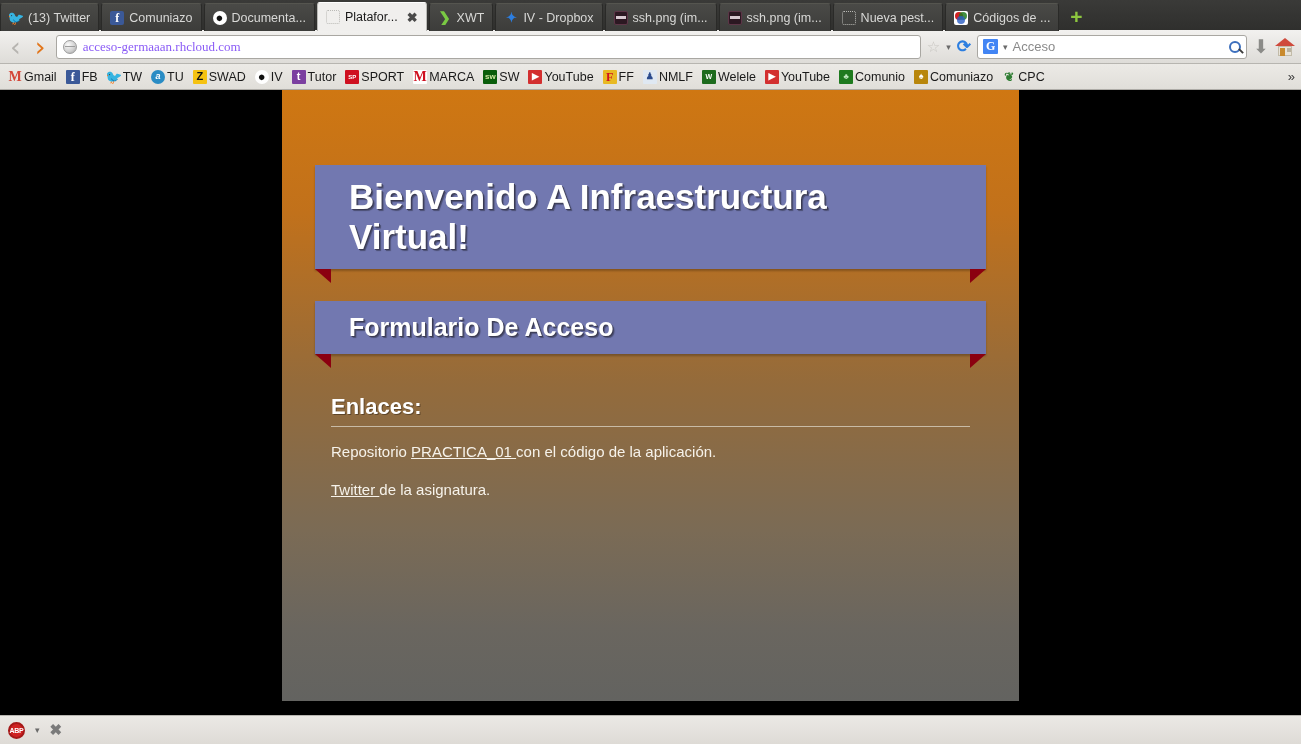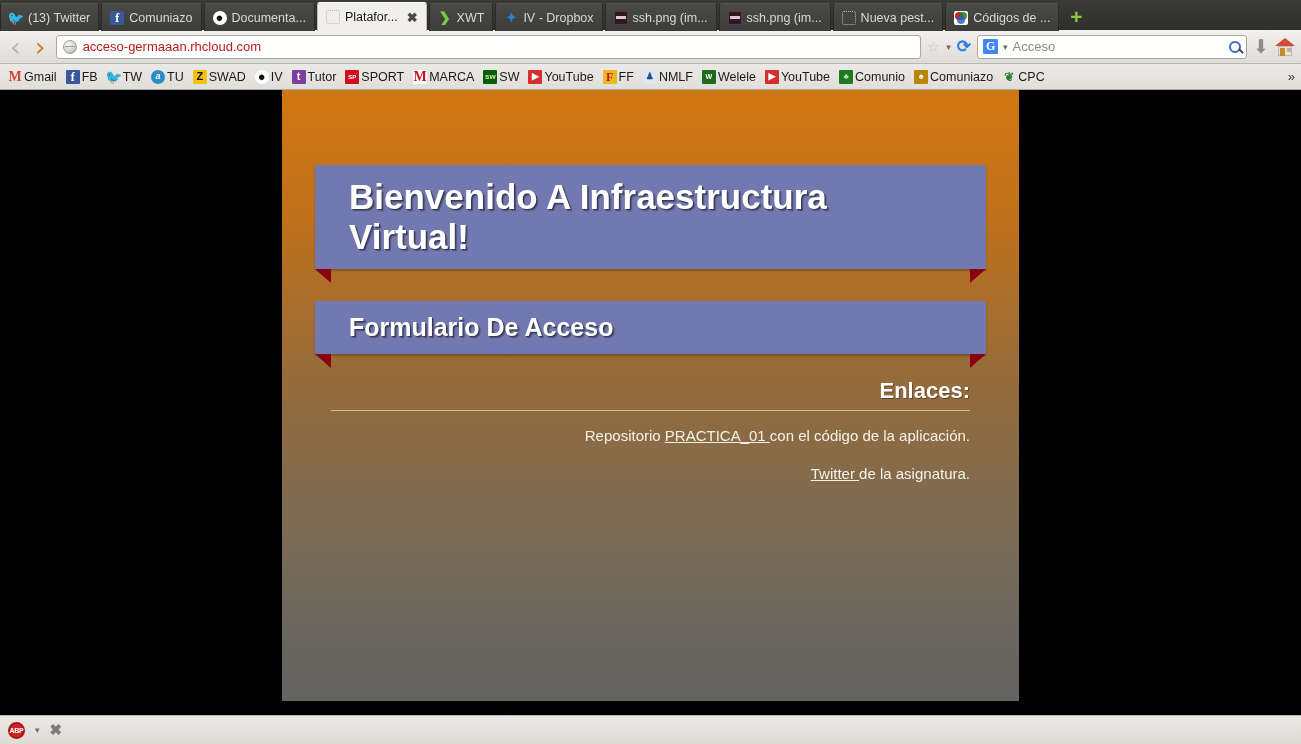--- a/index.html
+++ b/index.html
@@ -96,21 +96,21 @@
   #forward-button { color: #e2761b; padding: 0 4px; }
   #urlbar {
     flex: 1;
     height: 24px;
     background: #fff;
     border: 1px solid #a9a7a2;
     border-radius: 3px;
     display: flex; align-items: center;
     padding: 0 6px;
     gap: 6px;
-    font-size: 13px; color: #b91c1c;
+    font-size: 13px; color: #8b5cf6; font-family: Liberation Serif, serif;
   }
   .globe {
     width: 14px; height: 14px; border-radius: 50%;
     background: radial-gradient(circle at 35% 32%, #fbfbfb 0%, #cfcfcf 60%, #9a9a9a 100%);
     border: 1px solid #9d9d9d;
     position: relative;
   }
   .globe::after {
     content:""; position:absolute; left:1px; right:1px; top:5px; height:1px; background:#9d9d9d;
   }
@@ -267,21 +267,21 @@
     border-radius: 4px;
     padding: 4px 9px;
     font-size: 14px;
     color: #1a1a1a;
     font-family: "Liberation Sans", sans-serif;
   }
   #list-link {
     color: #f4efe6; font-size: 15px; text-decoration: underline;
   }
 
-  #links-section { margin-top: 24px; text-align: right; }
+  #links-section { margin-top: 40px; }
   #links-heading {
     color: #fff; font-size: 22px; font-weight: bold;
     text-shadow: 1px 1px 0 rgba(0,0,0,.35);
     margin: 0 0 6px 0;
   }
   #links-rule { border: 0; border-top: 1px solid #c8bba6; margin: 0 0 16px 0; }
   .link-line {
     color: #f6f2ea; font-size: 15px; margin-bottom: 21px;
   }
   .link-line a { color: #f6f2ea; text-decoration: underline; }

